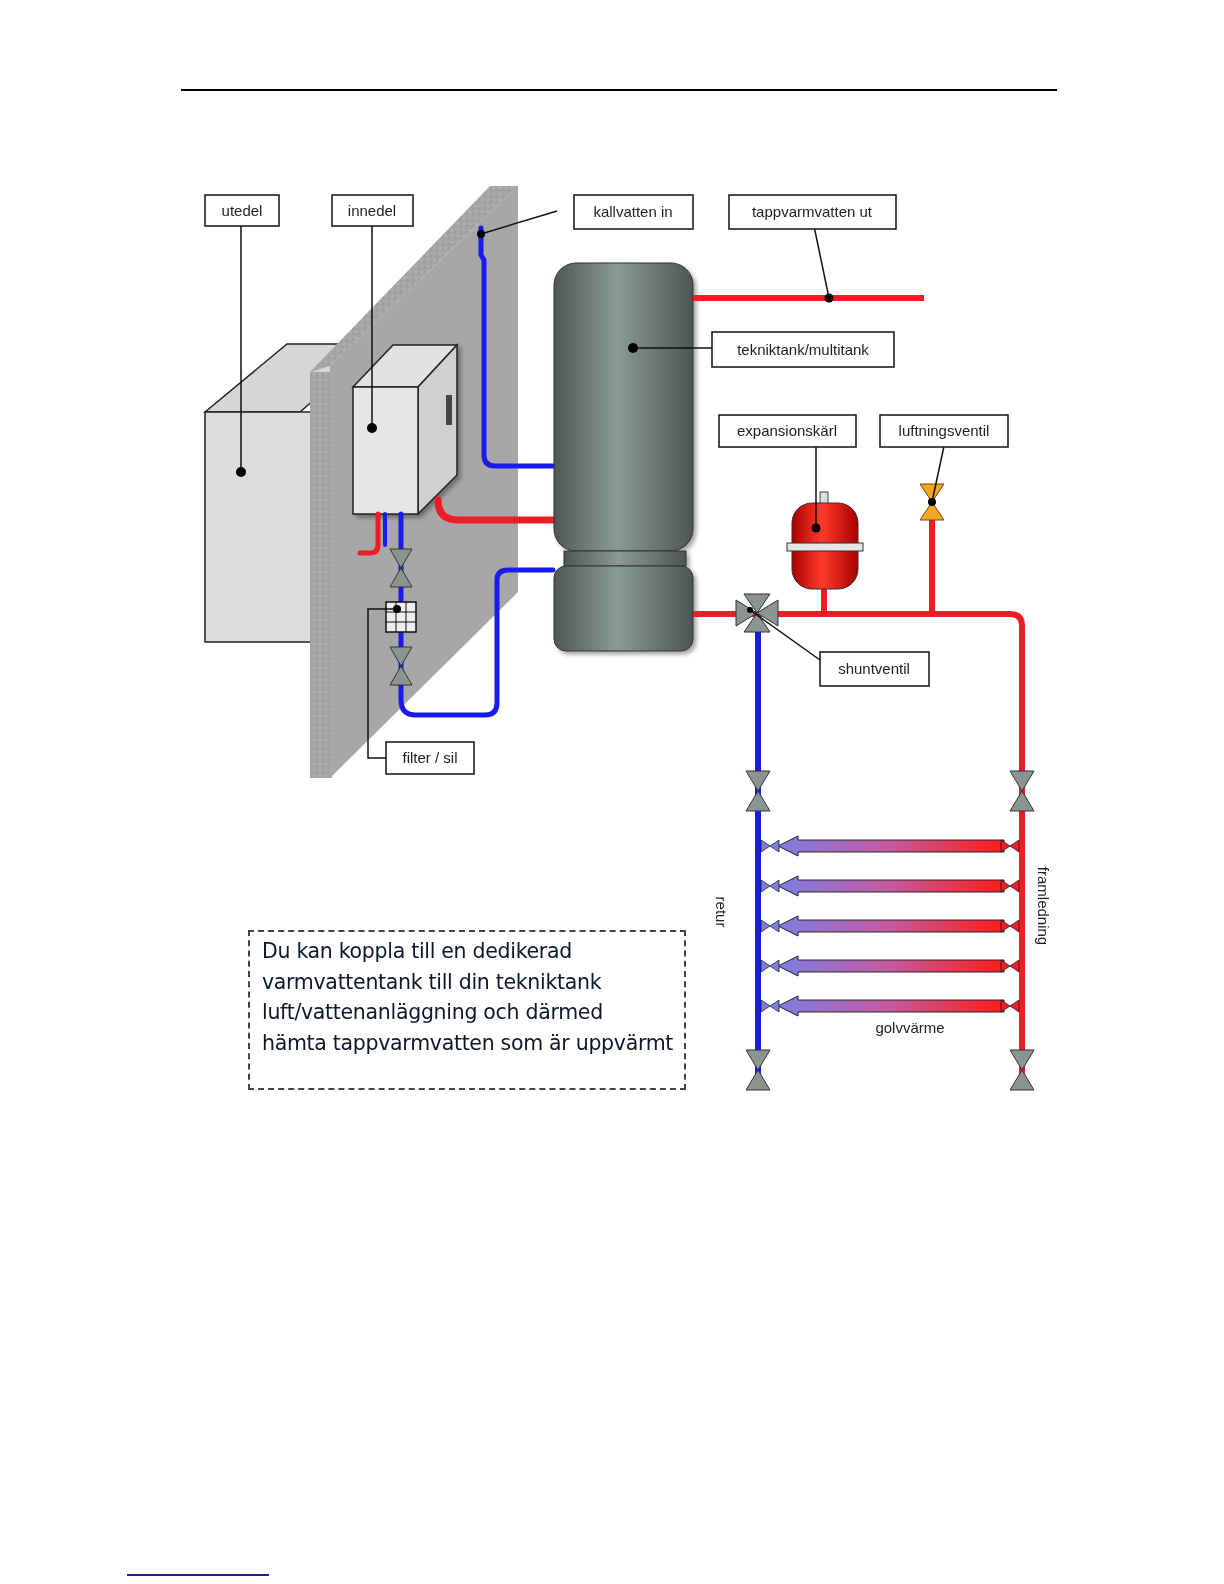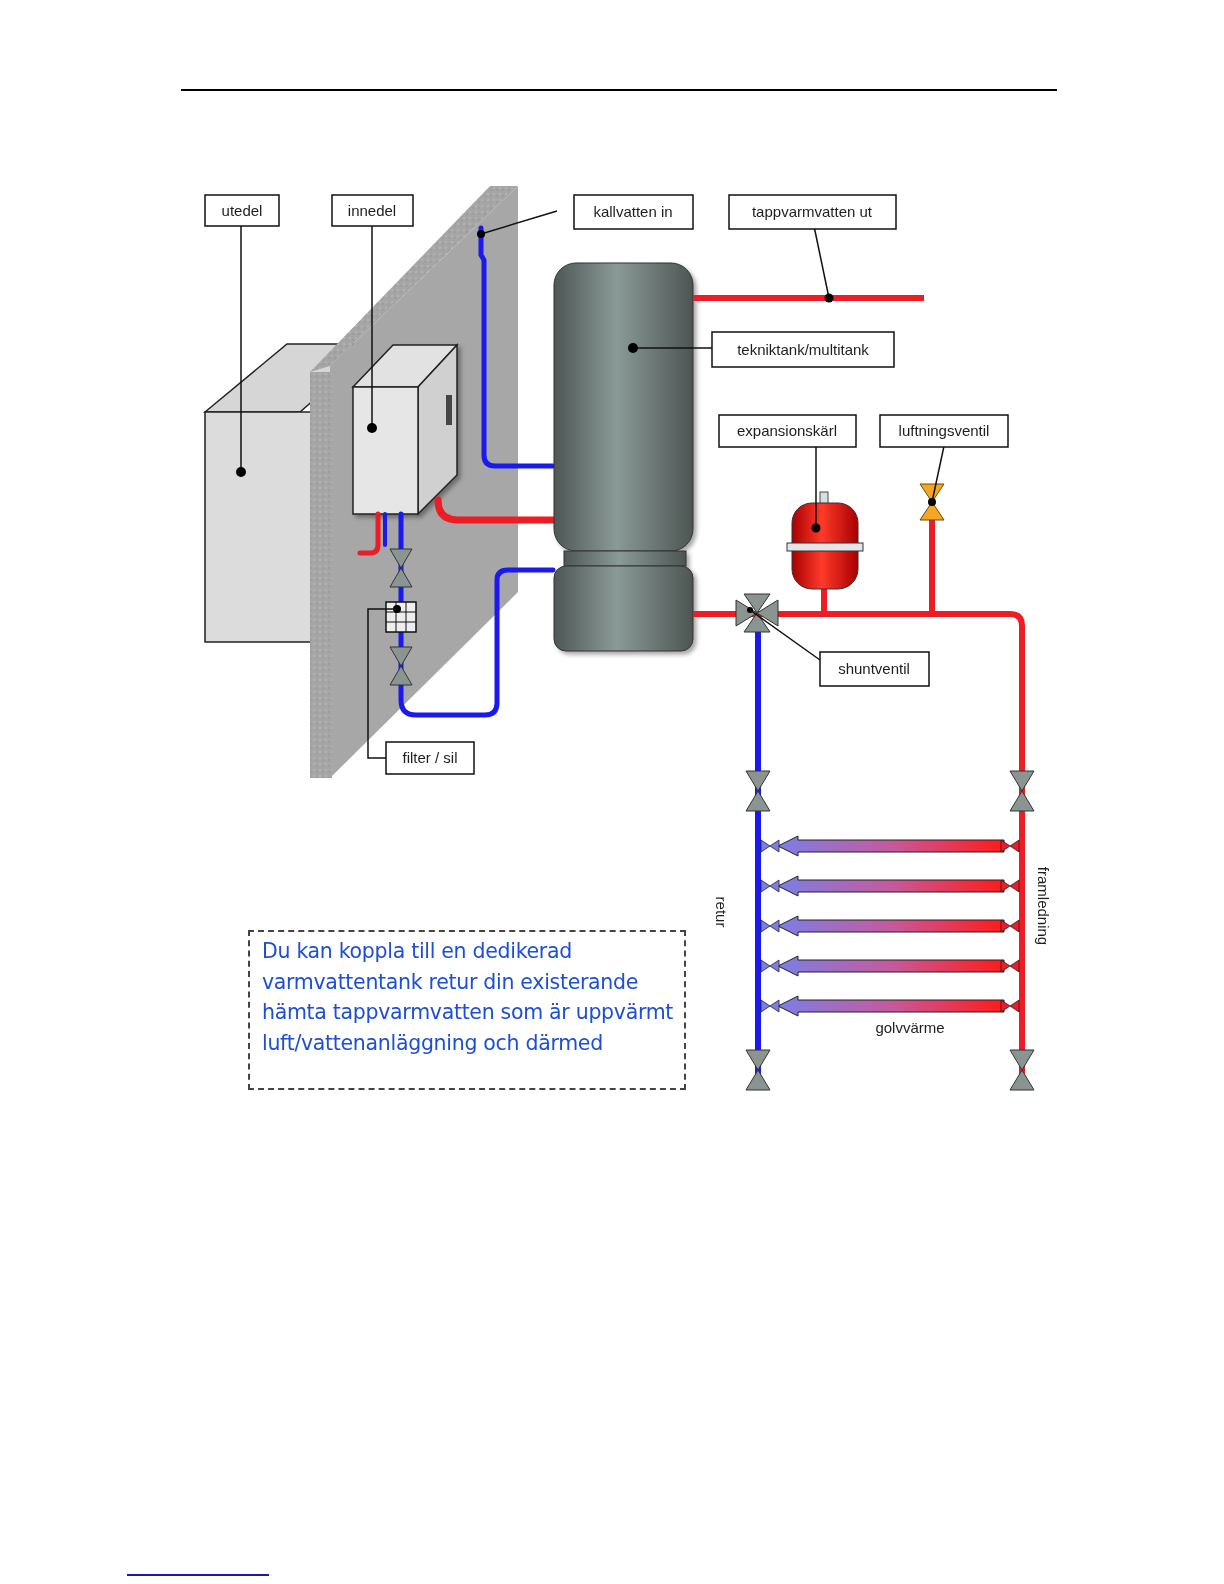--- a/index.html
+++ b/index.html
@@ -4,21 +4,21 @@
 <style>
   html, body { margin:0; padding:0; background:#ffffff; }
   body { width:1224px; height:1584px; position:relative; overflow:hidden; font-family:"Liberation Sans", sans-serif; }
   .header-rule { position:absolute; left:181px; top:89px; width:876px; height:2px; background:#000; }
   .footer-rule { position:absolute; left:127px; top:1574px; width:142px; height:2px; background:#1a1aa8; }
   svg.diagram { position:absolute; left:0; top:0; }
   .lbl { font-family:"Liberation Sans", sans-serif; font-size:15px; fill:#1e1e1e; }
   .note {
     position:absolute; left:248px; top:930px; width:438px; height:160px;
     border:2px dashed #444; box-sizing:border-box; padding:4px 12px;
-    font-family:"DejaVu Sans", sans-serif; font-size:20.5px; line-height:30.5px; color:#1d4ed8;
+    font-family:"DejaVu Sans", sans-serif; font-size:20.5px; line-height:30.5px; color:#0f172a;
     letter-spacing:-0.3px;
   }
   .note span { display:block; white-space:nowrap; }
 </style>
 </head>
 <body>
 
 <div class="header-rule"></div>
 
 <svg class="diagram" width="1224" height="1584" viewBox="0 0 1224 1584">
@@ -233,18 +233,18 @@
     <rect x="386" y="742" width="88" height="32" fill="#fff" stroke="#111" stroke-width="1.5"></rect>
     <text class="lbl" x="430" y="763" text-anchor="middle">filter / sil</text>
   </g>
   <text class="lbl" transform="translate(716,912) rotate(90)" text-anchor="middle">retur</text>
   <text class="lbl" transform="translate(1038,906) rotate(90)" text-anchor="middle">framledning</text>
   <text class="lbl" x="910" y="1033" text-anchor="middle">golvvärme</text>
 </svg>
 
 <div class="note">
   <span>Du kan koppla till en dedikerad</span>
-  <span>varmvattentank retur din existerande</span>
+  <span>varmvattentank till din tekniktank</span>
+  <span>luft/vattenanläggning och därmed</span>
   <span>hämta tappvarmvatten som är uppvärmt</span>
-  <span>luft/vattenanläggning och därmed</span>
 </div>
 
 <div class="footer-rule"></div>
 
 </body></html>

